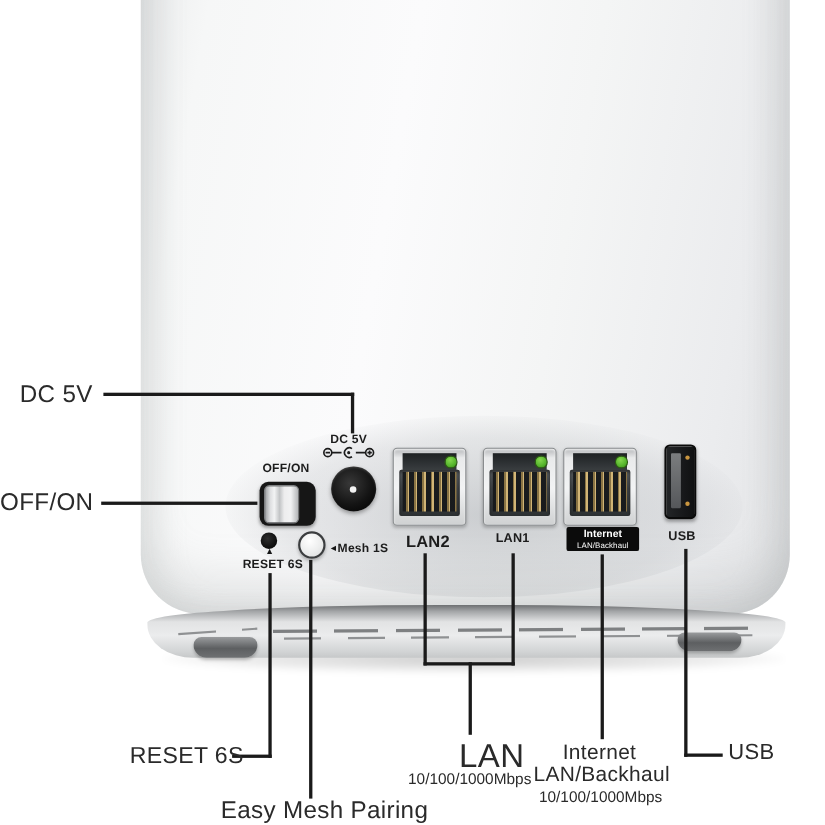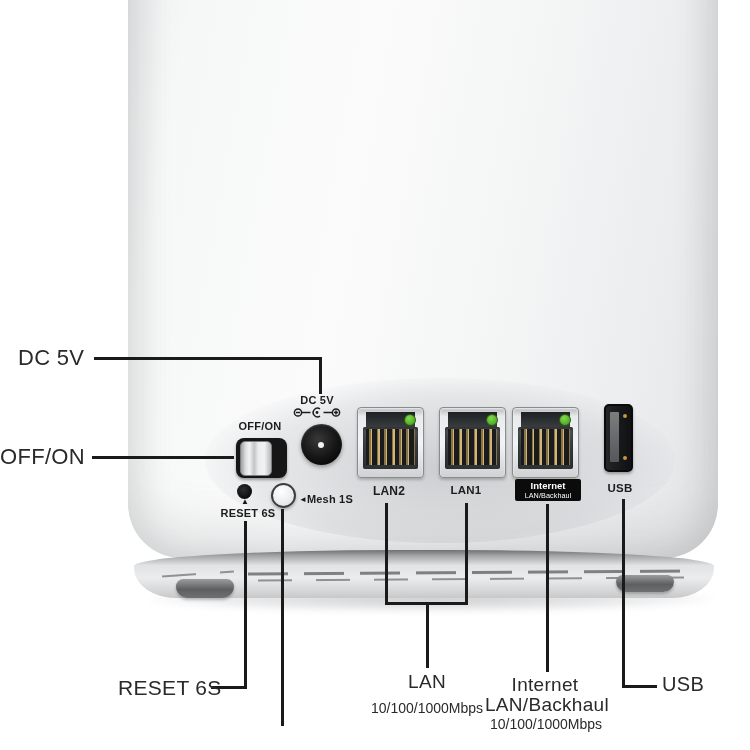--- a/index.html
+++ b/index.html
@@ -162,21 +162,21 @@
     <div class="cav-main"></div>
     <div class="pins"></div>
     <div class="led"></div>
   </div>
   <div class="abs rj45" style="left:512px;">
     <div class="cav-top"></div>
     <div class="cav-main"></div>
     <div class="pins"></div>
     <div class="led"></div>
   </div>
-  <div class="abs small-label center" style="left:389px;top:484px;font-size:12px;text-align:right;">LAN2</div>
+  <div class="abs small-label center" style="left:389px;top:484px;font-size:15px;text-align:right;">LAN2</div>
   <div class="abs small-label center" style="left:466px;top:484px;font-size:11.5px;">LAN1</div>
   <div class="abs badge">
     <div class="b1">Internet</div>
     <div class="b2">LAN/Backhaul</div>
   </div>
 
   <div class="abs usb-port">
     <div class="tongue"></div>
     <div class="pinA"></div>
     <div class="pinB"></div>
@@ -193,20 +193,21 @@
   <div class="abs cl" style="left:465px;top:503px;width:3px;height:102px;"></div>
   <div class="abs cl" style="left:385px;top:602px;width:83px;height:3px;"></div>
   <div class="abs cl" style="left:426px;top:602px;width:3px;height:66px;"></div>
   <div class="abs cl" style="left:546px;top:504px;width:3px;height:168px;"></div>
   <div class="abs cl" style="left:622px;top:499px;width:3px;height:189px;"></div>
   <div class="abs cl" style="left:622px;top:685px;width:35px;height:3px;"></div>
 
   <div class="abs big-label" style="left:18px;top:345px;">DC 5V</div>
   <div class="abs big-label" style="left:0px;top:444px;">OFF/ON</div>
   <div class="abs big-label" style="left:118px;top:676px;width:88px;text-align:right;font-size:21px;">RESET 6S</div>
-  <div class="abs big-label center" style="left:427px;top:671px;font-size:19px;">LAN</div>
+  <div class="abs big-label center" style="left:295px;top:724px;">Easy Mesh Pairing</div>
+  <div class="abs big-label center" style="left:447px;top:671px;font-size:30px;">LAN</div>
   <div class="abs speed-label center" style="left:427px;top:700px;">10/100/1000Mbps</div>
   <div class="abs big-label center" style="left:545px;top:674px;font-size:19px;">Internet</div>
   <div class="abs big-label center" style="left:547px;top:694px;font-size:19px;">LAN/Backhaul</div>
   <div class="abs speed-label center" style="left:546px;top:716px;">10/100/1000Mbps</div>
   <div class="abs big-label" style="left:662px;top:673px;font-size:20px;">USB</div>
 
 </div>
 
 </body></html>

